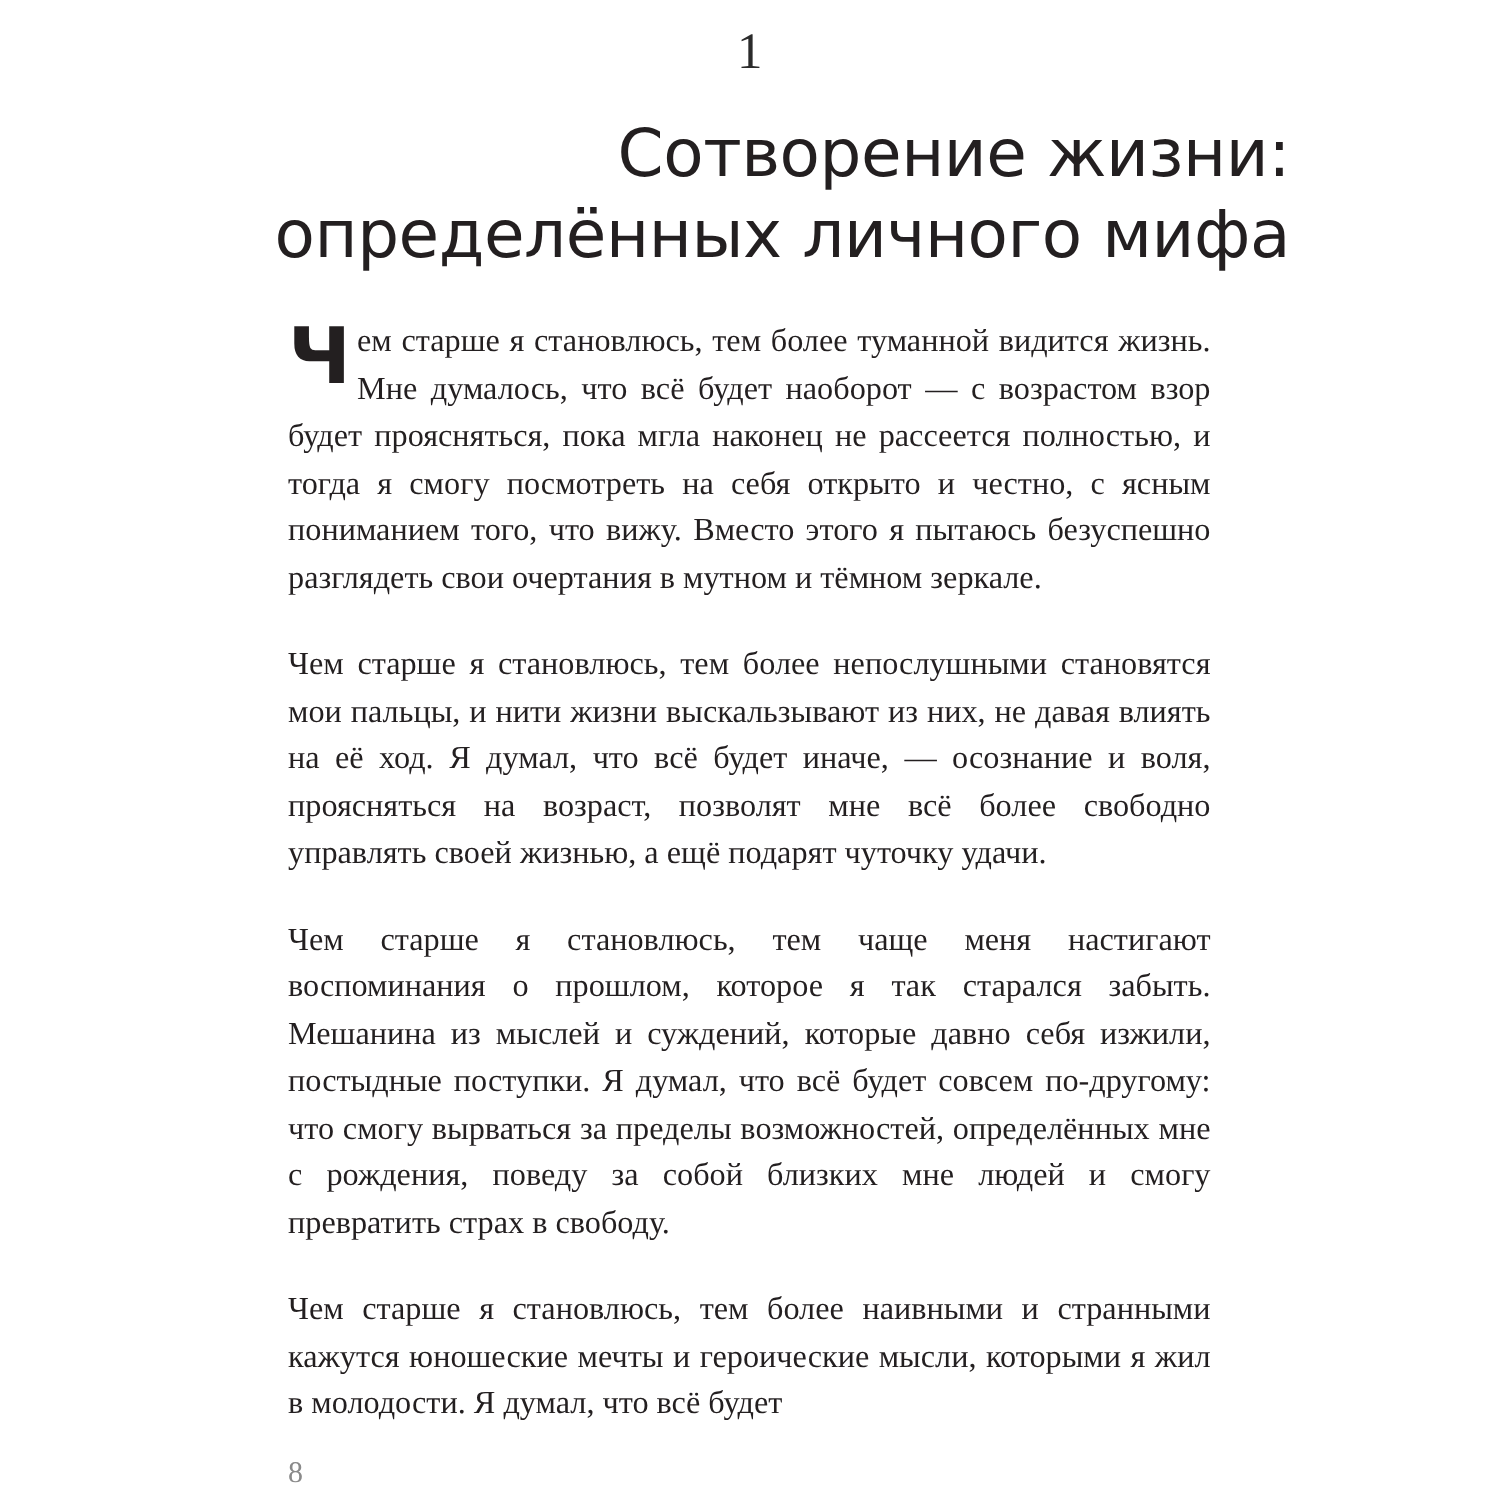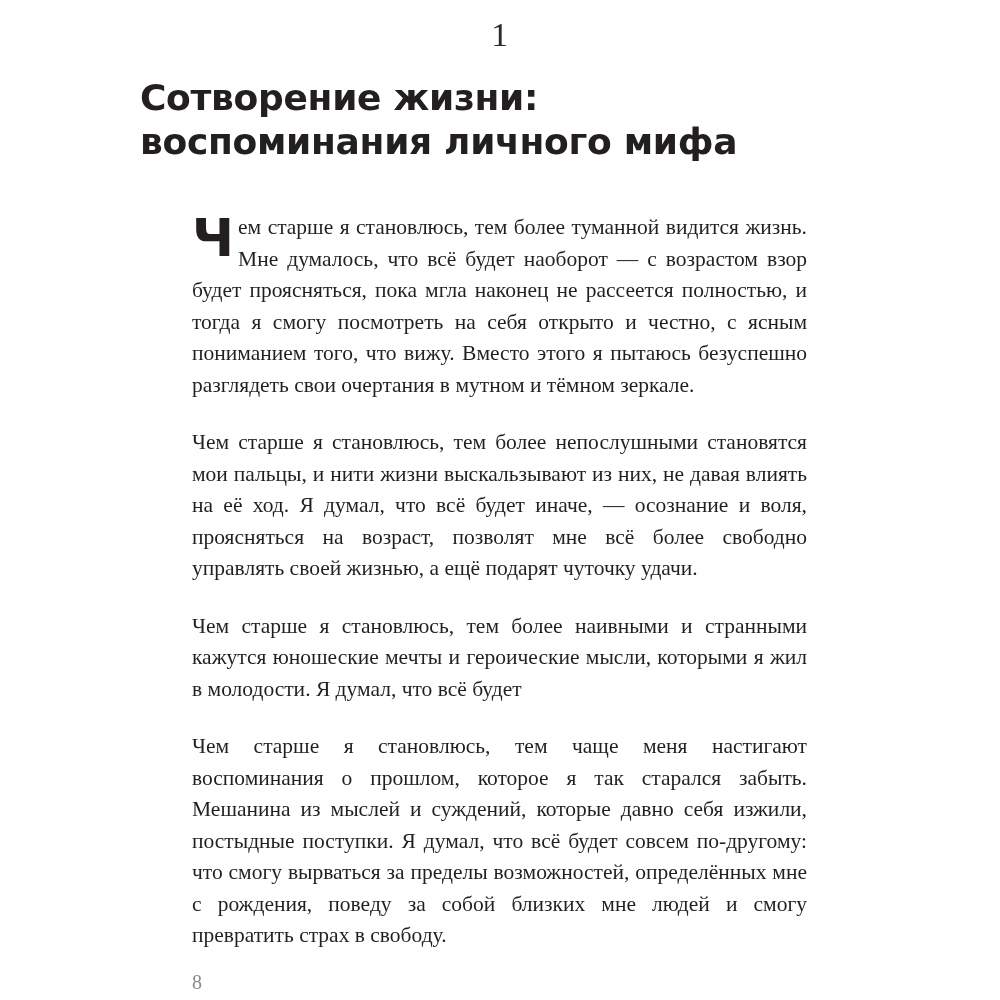--- a/index.html
+++ b/index.html
@@ -22,24 +22,24 @@
   }
   .chapter-number {
     text-align: center;
     font-family: "Liberation Serif", serif;
     font-size: 34px;
     color: #2b2b2b;
     margin-top: 16px;
     letter-spacing: 0.5px;
   }
   .chapter-title {
-    text-align: left;
+    text-align: right;
     font-family: "DejaVu Sans", sans-serif;
-    font-weight: bold;
-    font-size: 36px;
+    font-weight: normal;
+    font-size: 44px;
     line-height: 1.22;
     color: #231f20;
     margin: 22px auto 0 auto;
     width: 720px;
     letter-spacing: -0.3px;
   }
   .chapter-title .line {
     display: block;
   }
   .body-area {
@@ -84,30 +84,30 @@
 </style>
 </head>
 <body>
 
 <div class="page">
 
   <div class="chapter-number">1</div>
 
   <div class="chapter-title">
     <span class="line">Сотворение жизни:</span>
-    <span class="line">воспоминания личного мифа</span>
+    <span class="line">определённых личного мифа</span>
   </div>
 
   <div class="body-area">
 
     <p class="para dropcap-para"><span class="dropcap">Ч</span><span>ем старше я становлюсь, тем более туманной видится жизнь. Мне думалось, что всё будет наоборот — с возрастом взор будет проясняться, пока мгла наконец не рассеется полностью, и тогда я смогу посмотреть на себя открыто и честно, с ясным пониманием того, что вижу. Вместо этого я пытаюсь безуспешно разглядеть свои очертания в мутном и тёмном зеркале.</span></p>
 
     <p class="para">Чем старше я становлюсь, тем более непослушными становятся мои пальцы, и нити жизни выскальзывают из них, не давая влиять на её ход. Я думал, что всё будет иначе, — осознание и воля, проясняться на возраст, позволят мне всё более свободно управлять своей жизнью, а ещё подарят чуточку удачи.</p>
 
+    <p class="para">Чем старше я становлюсь, тем чаще меня настигают воспоминания о прошлом, которое я так старался забыть. Мешанина из мыслей и суждений, которые давно себя изжили, постыдные поступки. Я думал, что всё будет совсем по-другому: что смогу вырваться за пределы возможностей, определённых мне с рождения, поведу за собой близких мне людей и смогу превратить страх в свободу.</p>
+
     <p class="para">Чем старше я становлюсь, тем более наивными и странными кажутся юношеские мечты и героические мысли, которыми я жил в молодости. Я думал, что всё будет</p>
-
-    <p class="para">Чем старше я становлюсь, тем чаще меня настигают воспоминания о прошлом, которое я так старался забыть. Мешанина из мыслей и суждений, которые давно себя изжили, постыдные поступки. Я думал, что всё будет совсем по-другому: что смогу вырваться за пределы возможностей, определённых мне с рождения, поведу за собой близких мне людей и смогу превратить страх в свободу.</p>
 
   </div>
 
   <div class="folio">8</div>
 
 </div>
 
 </body></html>

